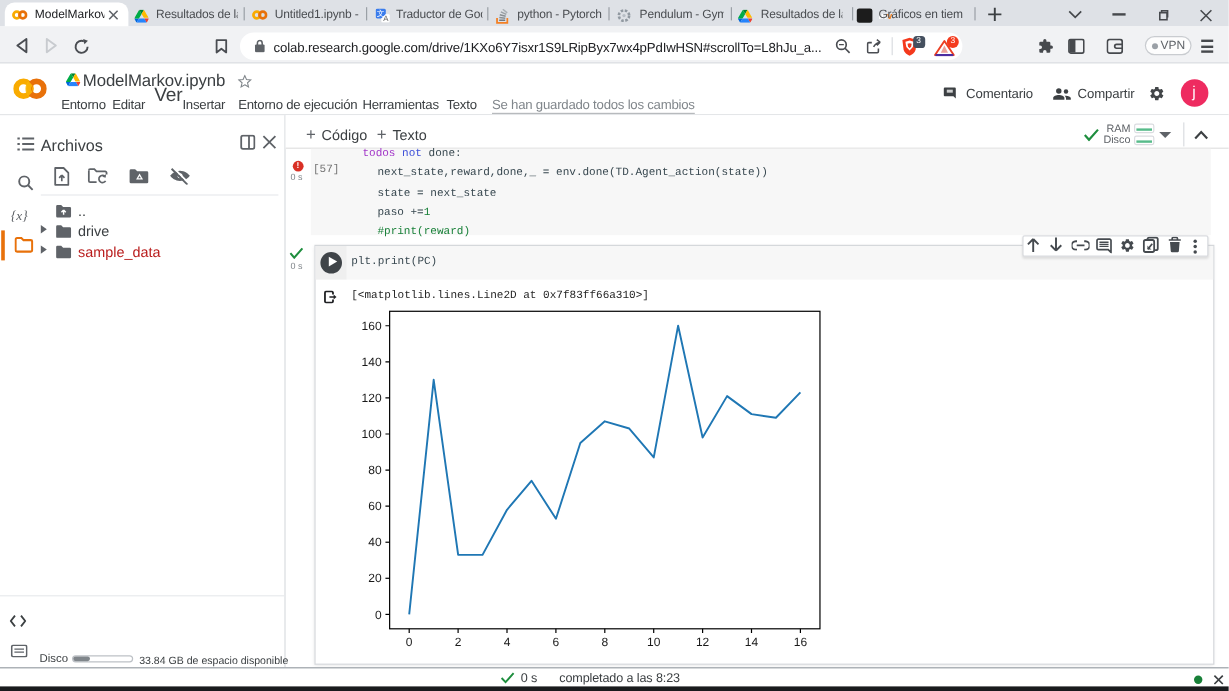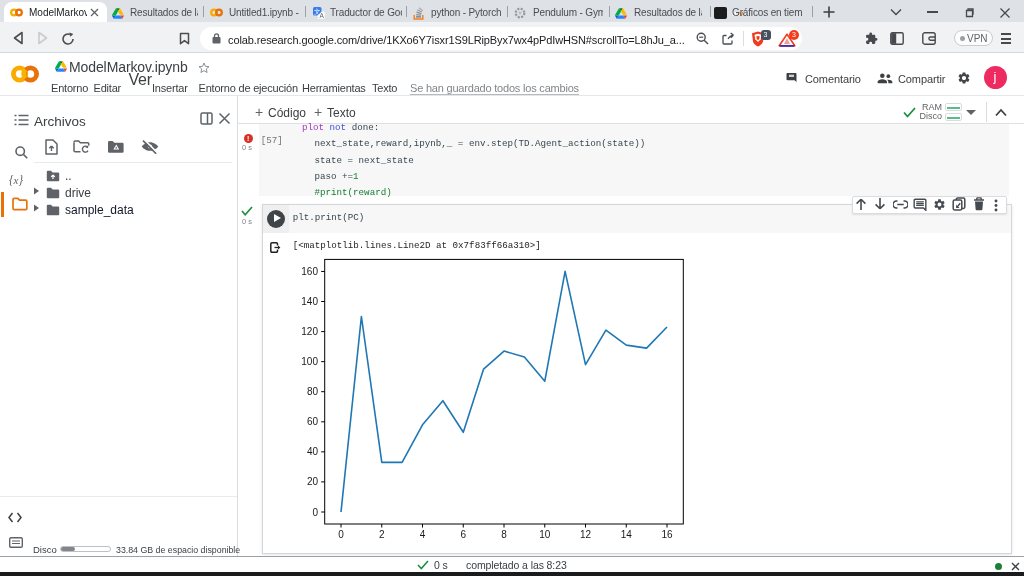--- a/index.html
+++ b/index.html
@@ -283,21 +283,21 @@
 <svg class="abs" style="left:46px;top:187px;" width="14" height="12" viewBox="0 0 14 12">
     <path d="M0.8 1.8 a1 1 0 0 1 1 -1 h3.2 l1.6 1.6 h5.6 a1 1 0 0 1 1 1 v6.8 a1 1 0 0 1 -1 1 h-10.4 a1 1 0 0 1 -1 -1 z" fill="#5f6368"></path>
   </svg>
 <div class="abs" style="left:65px;top:185.5px;font-size:12px;color:#3c4043;">drive</div>
 <svg class="abs" style="left:33px;top:203.5px;" width="7" height="8" viewBox="0 0 7 8">
     <path d="M1 0.5 L6 4 L1 7.5 Z" fill="#5f6368"></path>
   </svg>
 <svg class="abs" style="left:46px;top:204px;" width="14" height="12" viewBox="0 0 14 12">
     <path d="M0.8 1.8 a1 1 0 0 1 1 -1 h3.2 l1.6 1.6 h5.6 a1 1 0 0 1 1 1 v6.8 a1 1 0 0 1 -1 1 h-10.4 a1 1 0 0 1 -1 -1 z" fill="#5f6368"></path>
   </svg>
-<div class="abs" style="left:65px;top:202.5px;font-size:12px;color:#0f172a;">sample_data</div>
+<div class="abs" style="left:65px;top:202.5px;font-size:12px;color:#b91c1c;">sample_data</div>
 
 <div class="abs" style="left:0;top:496px;width:237px;height:1px;background:#e8eaed;"></div>
 <svg class="abs" style="left:8px;top:512px;" width="14" height="11" viewBox="0 0 14 11">
     <path d="M4.5 1 L1 5.5 L4.5 10 M9.5 1 L13 5.5 L9.5 10" stroke="#3c4043" stroke-width="1.5" fill="none"></path>
   </svg>
 <svg class="abs" style="left:9px;top:537px;" width="14" height="11" viewBox="0 0 14 11">
     <rect x="0.7" y="0.7" width="12.6" height="9.6" rx="1.4" stroke="#5f6368" stroke-width="1.4" fill="none"></rect>
     <path d="M3 4 h8 M3 6.5 h8" stroke="#5f6368" stroke-width="1.1"></path>
   </svg>
 <div class="abs" style="left:33px;top:544px;font-size:9.5px;color:#3c4043;">Disco</div>
@@ -324,22 +324,22 @@
 <div class="abs" style="left:966px;top:110px;width:0;height:0;border-left:5px solid transparent;border-right:5px solid transparent;border-top:5.5px solid #5f6368;"></div>
 <div class="abs" style="left:986px;top:102px;width:1px;height:20px;background:#dadce0;"></div>
 <svg class="abs" style="left:995px;top:108px;" width="12" height="9" viewBox="0 0 12 9">
     <path d="M1 7.5 L6 2 L11 7.5" stroke="#3c4043" stroke-width="1.8" fill="none"></path>
   </svg>
 
 <div class="abs" style="left:259px;top:124px;width:750px;height:72px;background:#f7f7f7;"></div>
 <div class="abs" style="left:243.5px;top:133.5px;width:9.5px;height:9.5px;border-radius:50%;background:#d93025;color:#fff;font-size:7px;font-weight:bold;text-align:center;line-height:9.5px;">!</div>
 <div class="abs" style="left:242px;top:143px;font-size:7.5px;color:#80868b;">0 s</div>
 <div class="abs mono" style="left:260.8px;top:134.5px;font-size:9.2px;color:#757575;">[57]</div>
-<div class="abs mono" style="left:302px;top:122.1px;font-size:9.2px;color:#37474f;"><span style="color:#a236c8;">plot</span> <span style="color:#3d4fd8;text-align:right;">not</span> done:</div>
-<div class="abs mono" style="left:314.5px;top:138.4px;font-size:9.2px;color:#37474f;">next_state,reward,ipynb,_ = env.step(TD.Agent_action(state))</div>
+<div class="abs mono" style="left:302px;top:122.1px;font-size:9.2px;color:#37474f;"><span style="color:#a236c8;">todos</span> <span style="color:#3d4fd8;text-align:right;">not</span> done:</div>
+<div class="abs mono" style="left:314.5px;top:138.4px;font-size:9.2px;color:#37474f;">next_state,reward,done,_ = env.done(TD.Agent_action(state))</div>
 <div class="abs mono" style="left:314.5px;top:154.7px;font-size:9.2px;color:#37474f;">state = next_state</div>
 <div class="abs mono" style="left:314.5px;top:171px;font-size:9.2px;color:#37474f;">paso +=<span style="color:#188038;">1</span></div>
 <div class="abs mono" style="left:314.5px;top:187.3px;font-size:9.2px;color:#188038;">#print(reward)</div>
 
 <div class="abs" style="left:262px;top:204px;width:750px;height:350px;background:#fff;border:1px solid #d5d8db;box-shadow:0 1px 3px rgba(0,0,0,0.10);"></div>
 <svg class="abs" style="left:241px;top:206px;" width="12" height="10" viewBox="0 0 12 10">
     <path d="M1 5 L4.2 8.7 L11 1" stroke="#1e8e3e" stroke-width="1.7" fill="none"></path>
   </svg>
 <div class="abs" style="left:242px;top:216.5px;font-size:7.5px;color:#80868b;">0 s</div>
 <div class="abs" style="left:263px;top:205px;width:26px;height:27.5px;background:#efefef;"></div>

